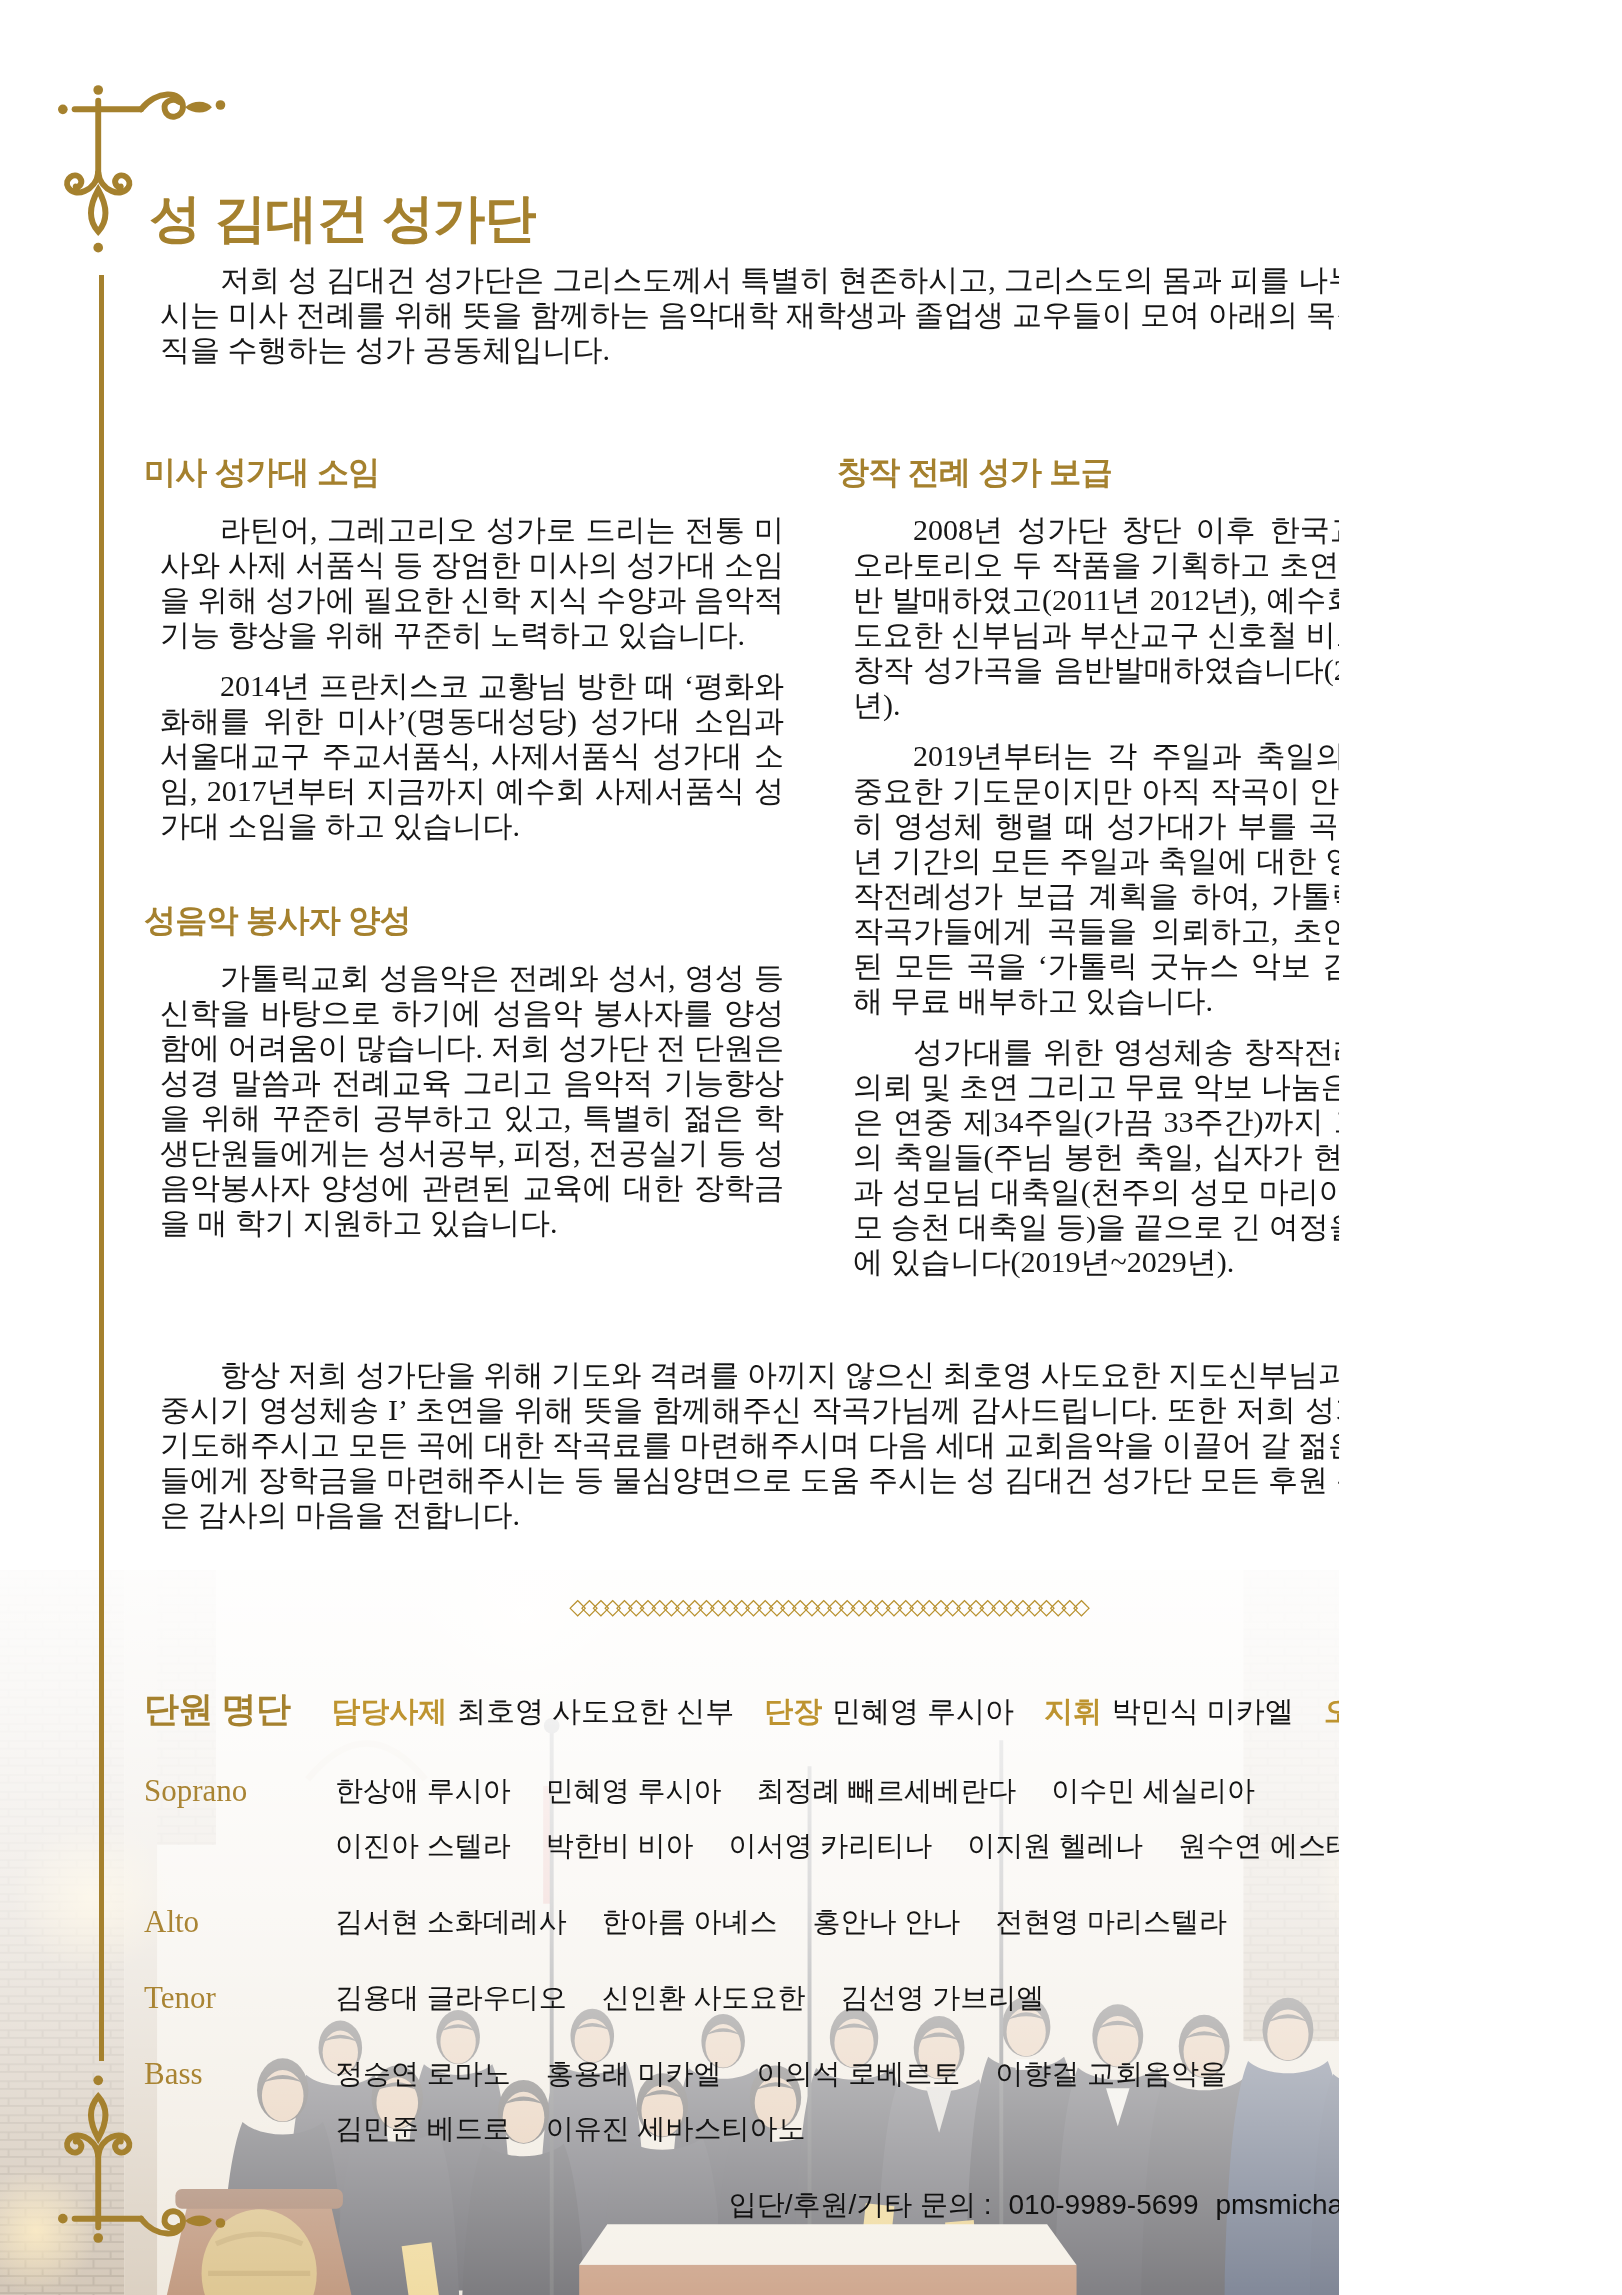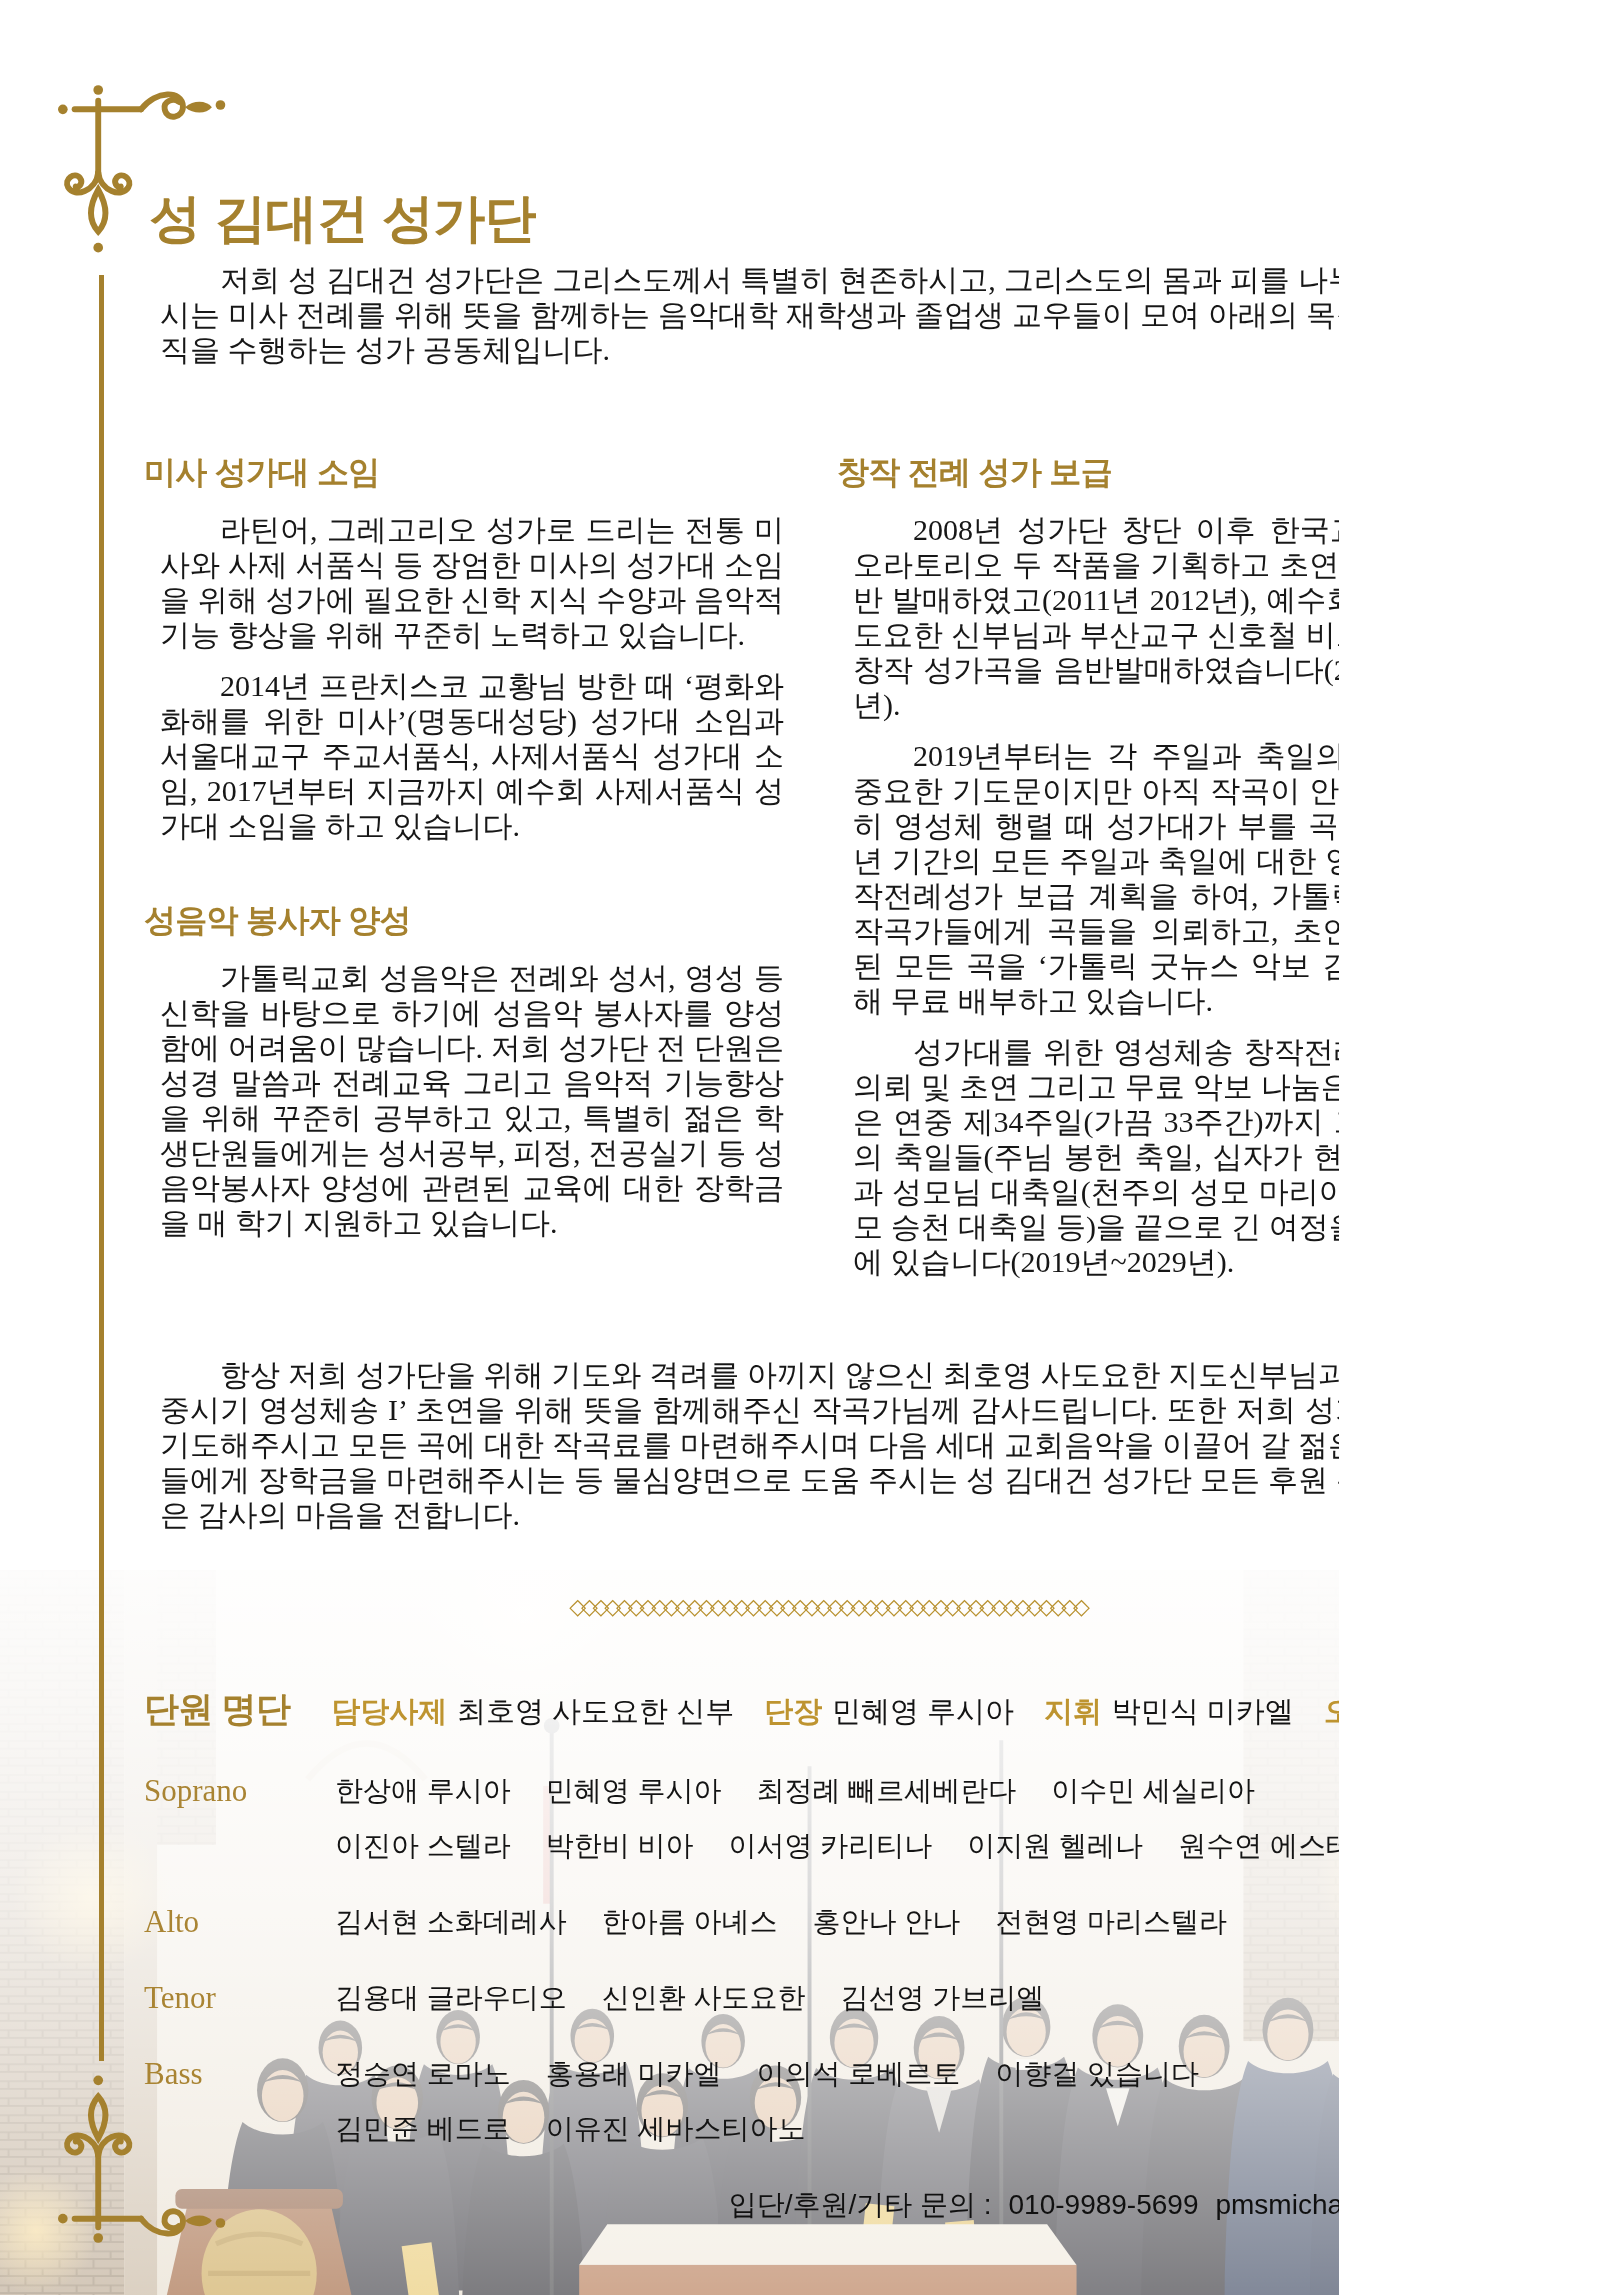--- a/index.html
+++ b/index.html
@@ -260,21 +260,21 @@
         </div>
         <div class="part">
           <span class="part-label">Tenor</span>
           <div class="part-lines">
             <div class="name-line"><span class="member">김용대 글라우디오</span><span class="member">신인환 사도요한</span><span class="member">김선영 가브리엘</span></div>
           </div>
         </div>
         <div class="part">
           <span class="part-label">Bass</span>
           <div class="part-lines">
-            <div class="name-line"><span class="member">정승연 로마노</span><span class="member">홍용래 미카엘</span><span class="member">이의석 로베르토</span><span class="member">이향걸 있습니다</span></div>
+            <div class="name-line"><span class="member">정승연 로마노</span><span class="member">홍용래 미카엘</span><span class="member">이의석 로베르토</span><span class="member">이향걸 교회음악을</span></div>
             <div class="name-line"><span class="member">김민준 베드로</span><span class="member">이유진 세바스티아노</span></div>
           </div>
         </div>
       </div>
 
     <div class="contact">
       <span>입단/후원/기타 문의 :</span>
       <span>010-9989-5699</span>
       <span>pmsmichael@daum.net</span>
     </div>

